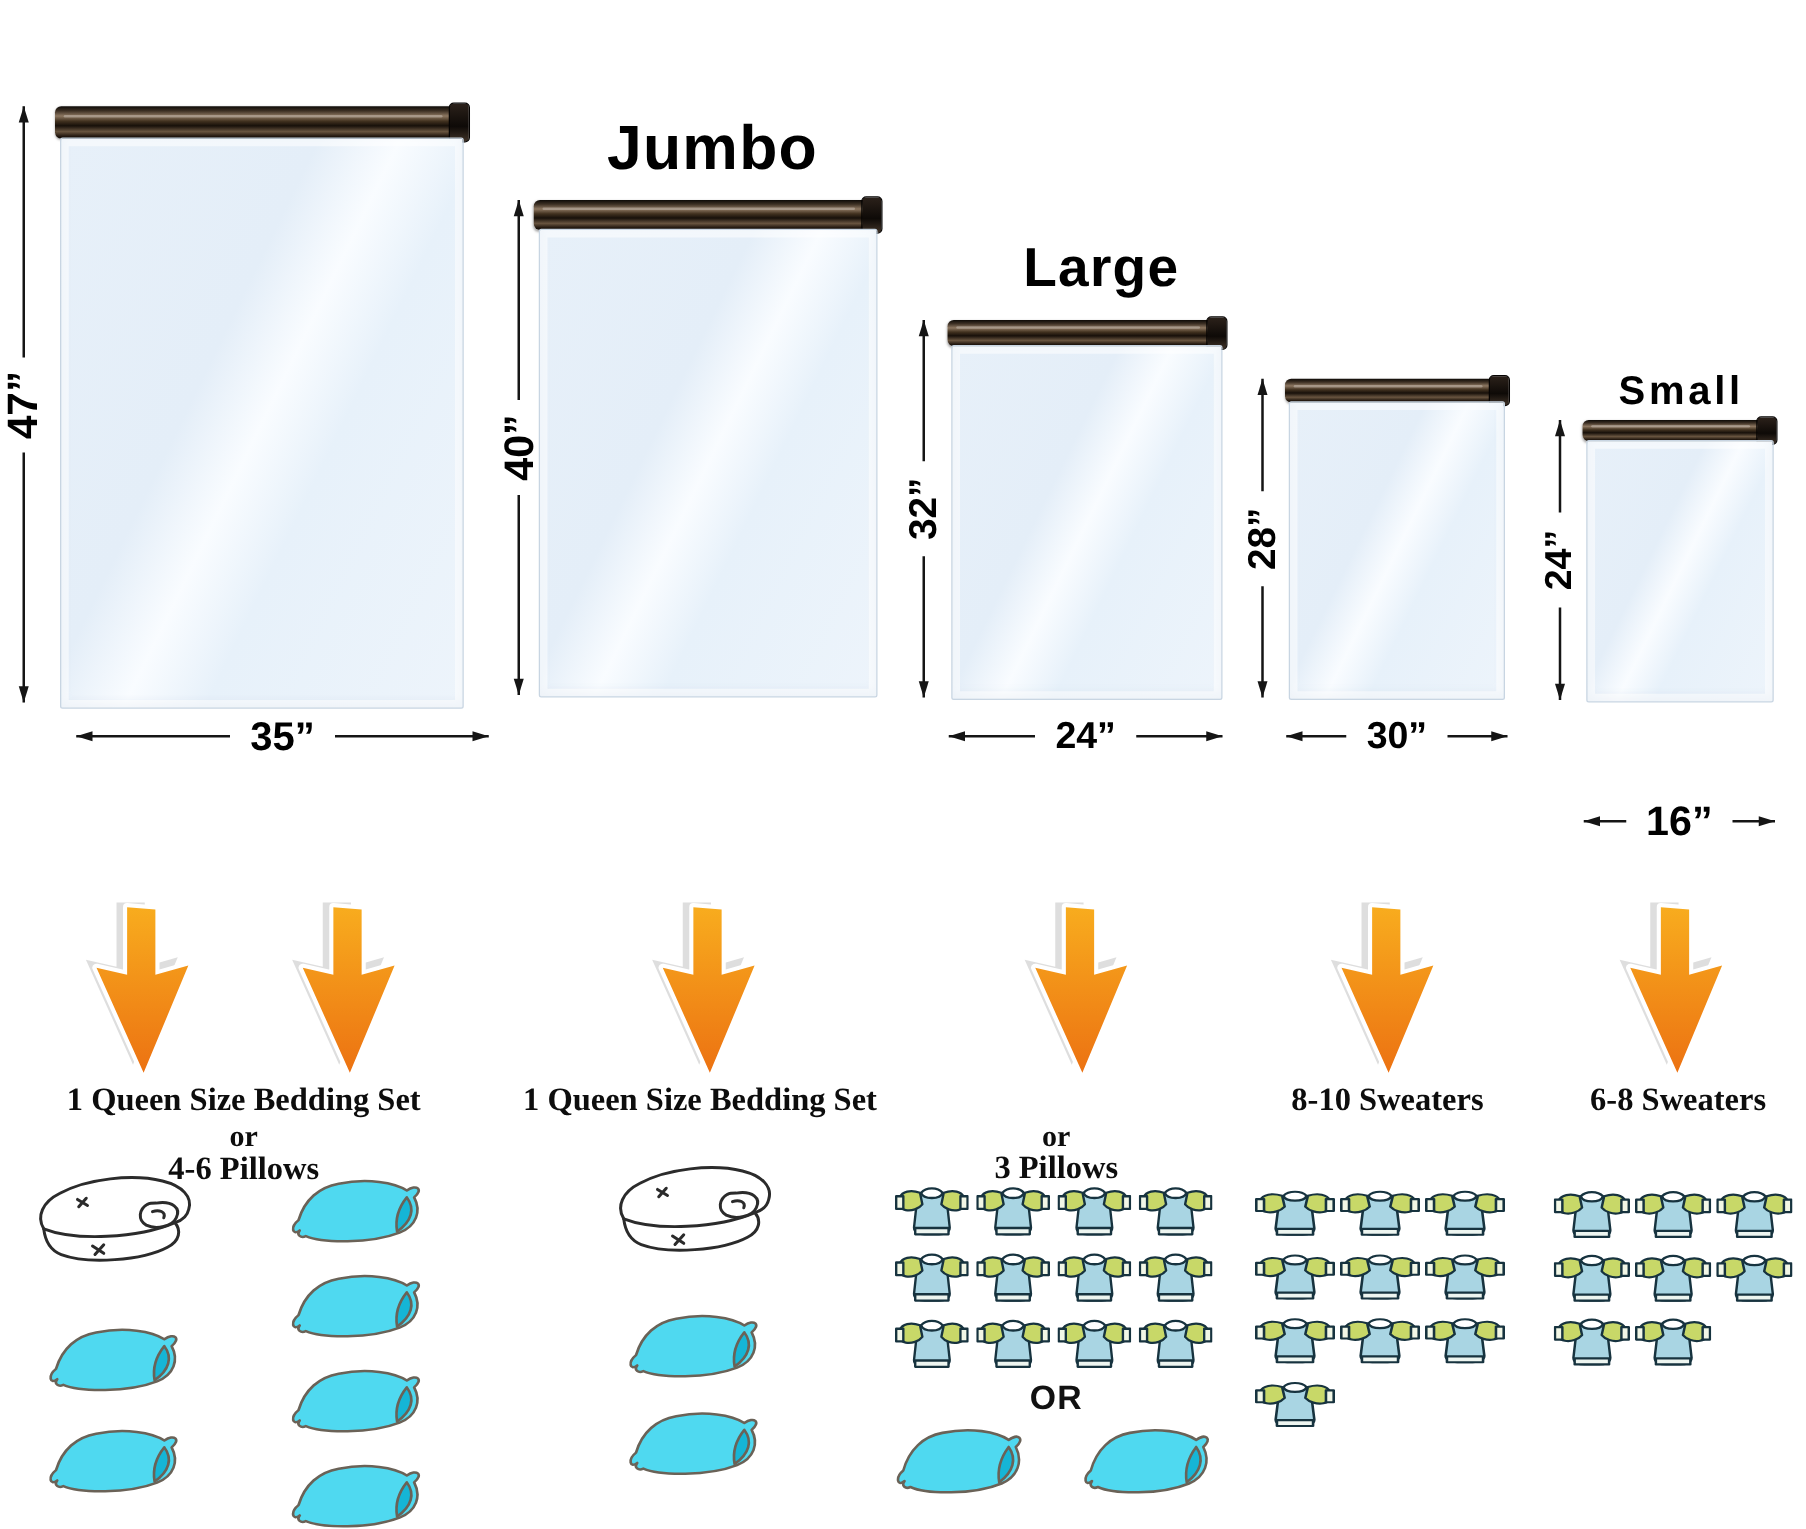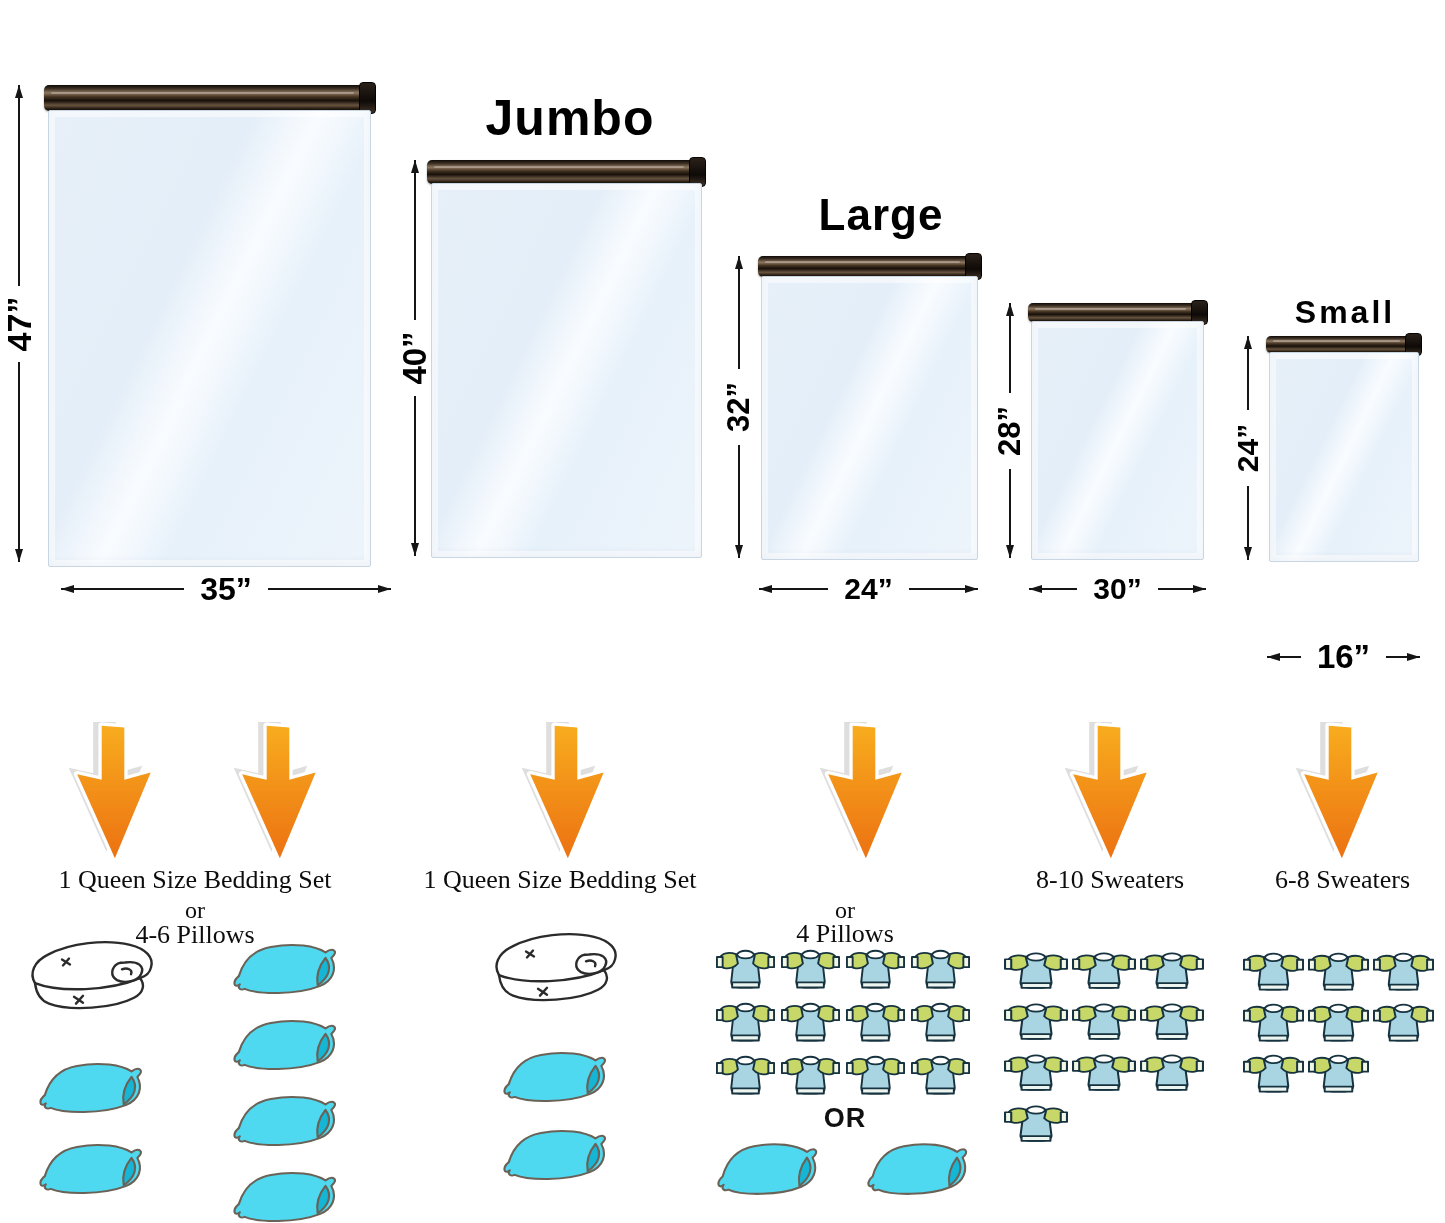--- a/index.html
+++ b/index.html
@@ -31,21 +31,21 @@
     font-weight:700;white-space:nowrap;}
   .hdim{position:absolute;display:flex;align-items:center;height:46px;}
   .hseg{flex:1;height:2px;background:#151515;position:relative;}
   .ah-left{position:absolute;left:0;top:50%;transform:translateY(-50%);width:0;height:0;
     border-top:4.5px solid transparent;border-bottom:4.5px solid transparent;border-right:13px solid #151515;}
   .ah-right{position:absolute;right:0;top:50%;transform:translateY(-50%);width:0;height:0;
     border-top:4.5px solid transparent;border-bottom:4.5px solid transparent;border-left:13px solid #151515;}
   .hlabel{font-weight:700;padding:0 16px;}
 
   
-  .cap-label{position:absolute;text-align:center;font-family:"Liberation Serif",serif;font-weight:400;color:#0d0d0d;line-height:1.1;}
+  .cap-label{position:absolute;text-align:center;font-family:"Liberation Serif",serif;font-weight:700;color:#0d0d0d;line-height:1.1;}
   .or-label{position:absolute;text-align:center;font-weight:700;font-size:27px;letter-spacing:1px;color:#111;}
   .icon-block{position:absolute;}
   .icon-row{display:flex;justify-content:center;}
   .arrow-block .icon-row{justify-content:space-around;}
   .stack-xxl-left .icon-row{margin-bottom:19px;}
   .stack-xxl-right .icon-row{margin-bottom:14px;}
   .stack-jumbo .icon-row{margin-bottom:16px;}
   .pillow-pair .icon-row{gap:42px;}
   .sweater-grid .icon-row{justify-content:flex-start;}
   .grid-large .icon-row{gap:6px;margin-bottom:5px;}
@@ -241,21 +241,21 @@
 </div>
     </div>
 
   <div class="cap-label" style="left:8px;top:866px;width:374px;font-size:26px;">1 Queen Size Bedding Set</div>
   <div class="cap-label" style="left:8px;top:897px;width:374px;font-size:24px;">or</div>
   <div class="cap-label" style="left:8px;top:921px;width:374px;font-size:26px;">4-6 Pillows</div>
 
   <div class="cap-label" style="left:405px;top:866px;width:310px;font-size:26px;">1 Queen Size Bedding Set</div>
 
   <div class="cap-label" style="left:690px;top:897px;width:310px;font-size:24px;">or</div>
-  <div class="cap-label" style="left:690px;top:920px;width:310px;font-size:26px;">4 Pillows</div>
+  <div class="cap-label" style="left:690px;top:920px;width:310px;font-size:26px;">3 Pillows</div>
 
   <div class="cap-label" style="left:995px;top:866px;width:230px;font-size:26px;">8-10 Sweaters</div>
 
   <div class="cap-label" style="left:1230px;top:866px;width:225px;font-size:26px;">6-8 Sweaters</div>
 
   <div class="icon-block stack-xxl-left" style="left:14px;top:936px;width:158px;">
     <div>
         <div class="icon-row">
   <span class="icon">
     <svg class="comforter-svg" viewBox="0 0 142 102" preserveAspectRatio="none">

